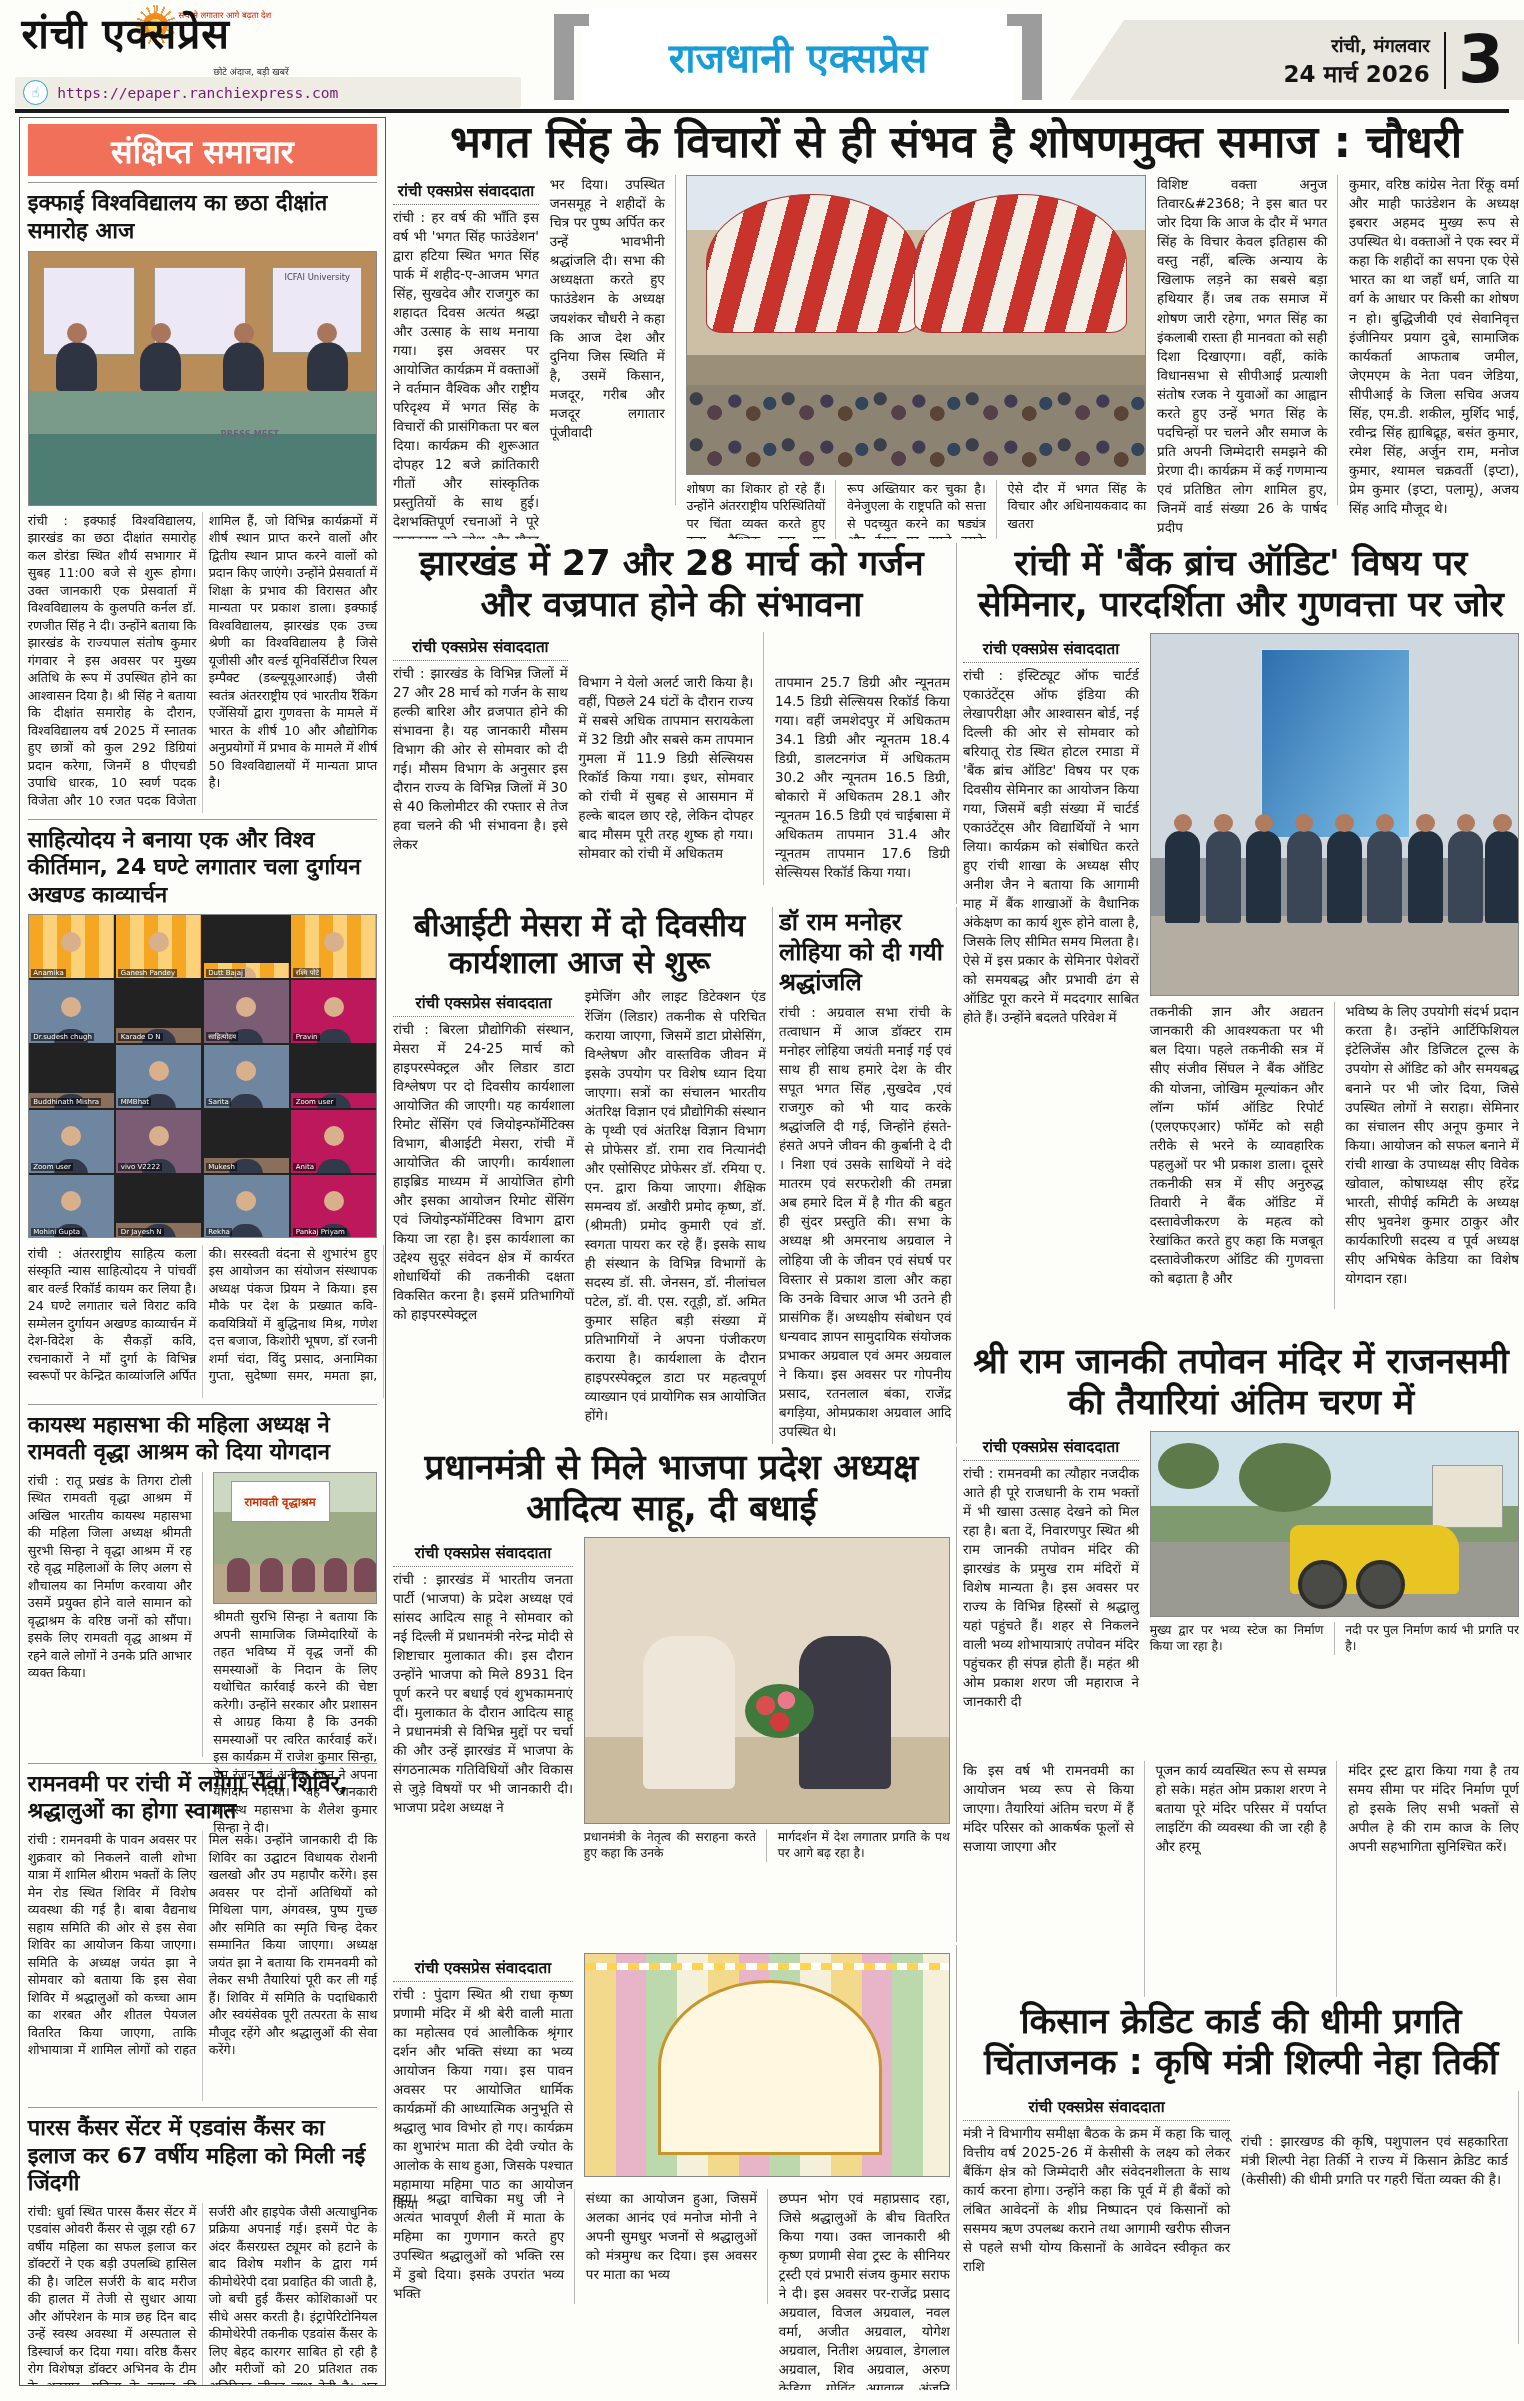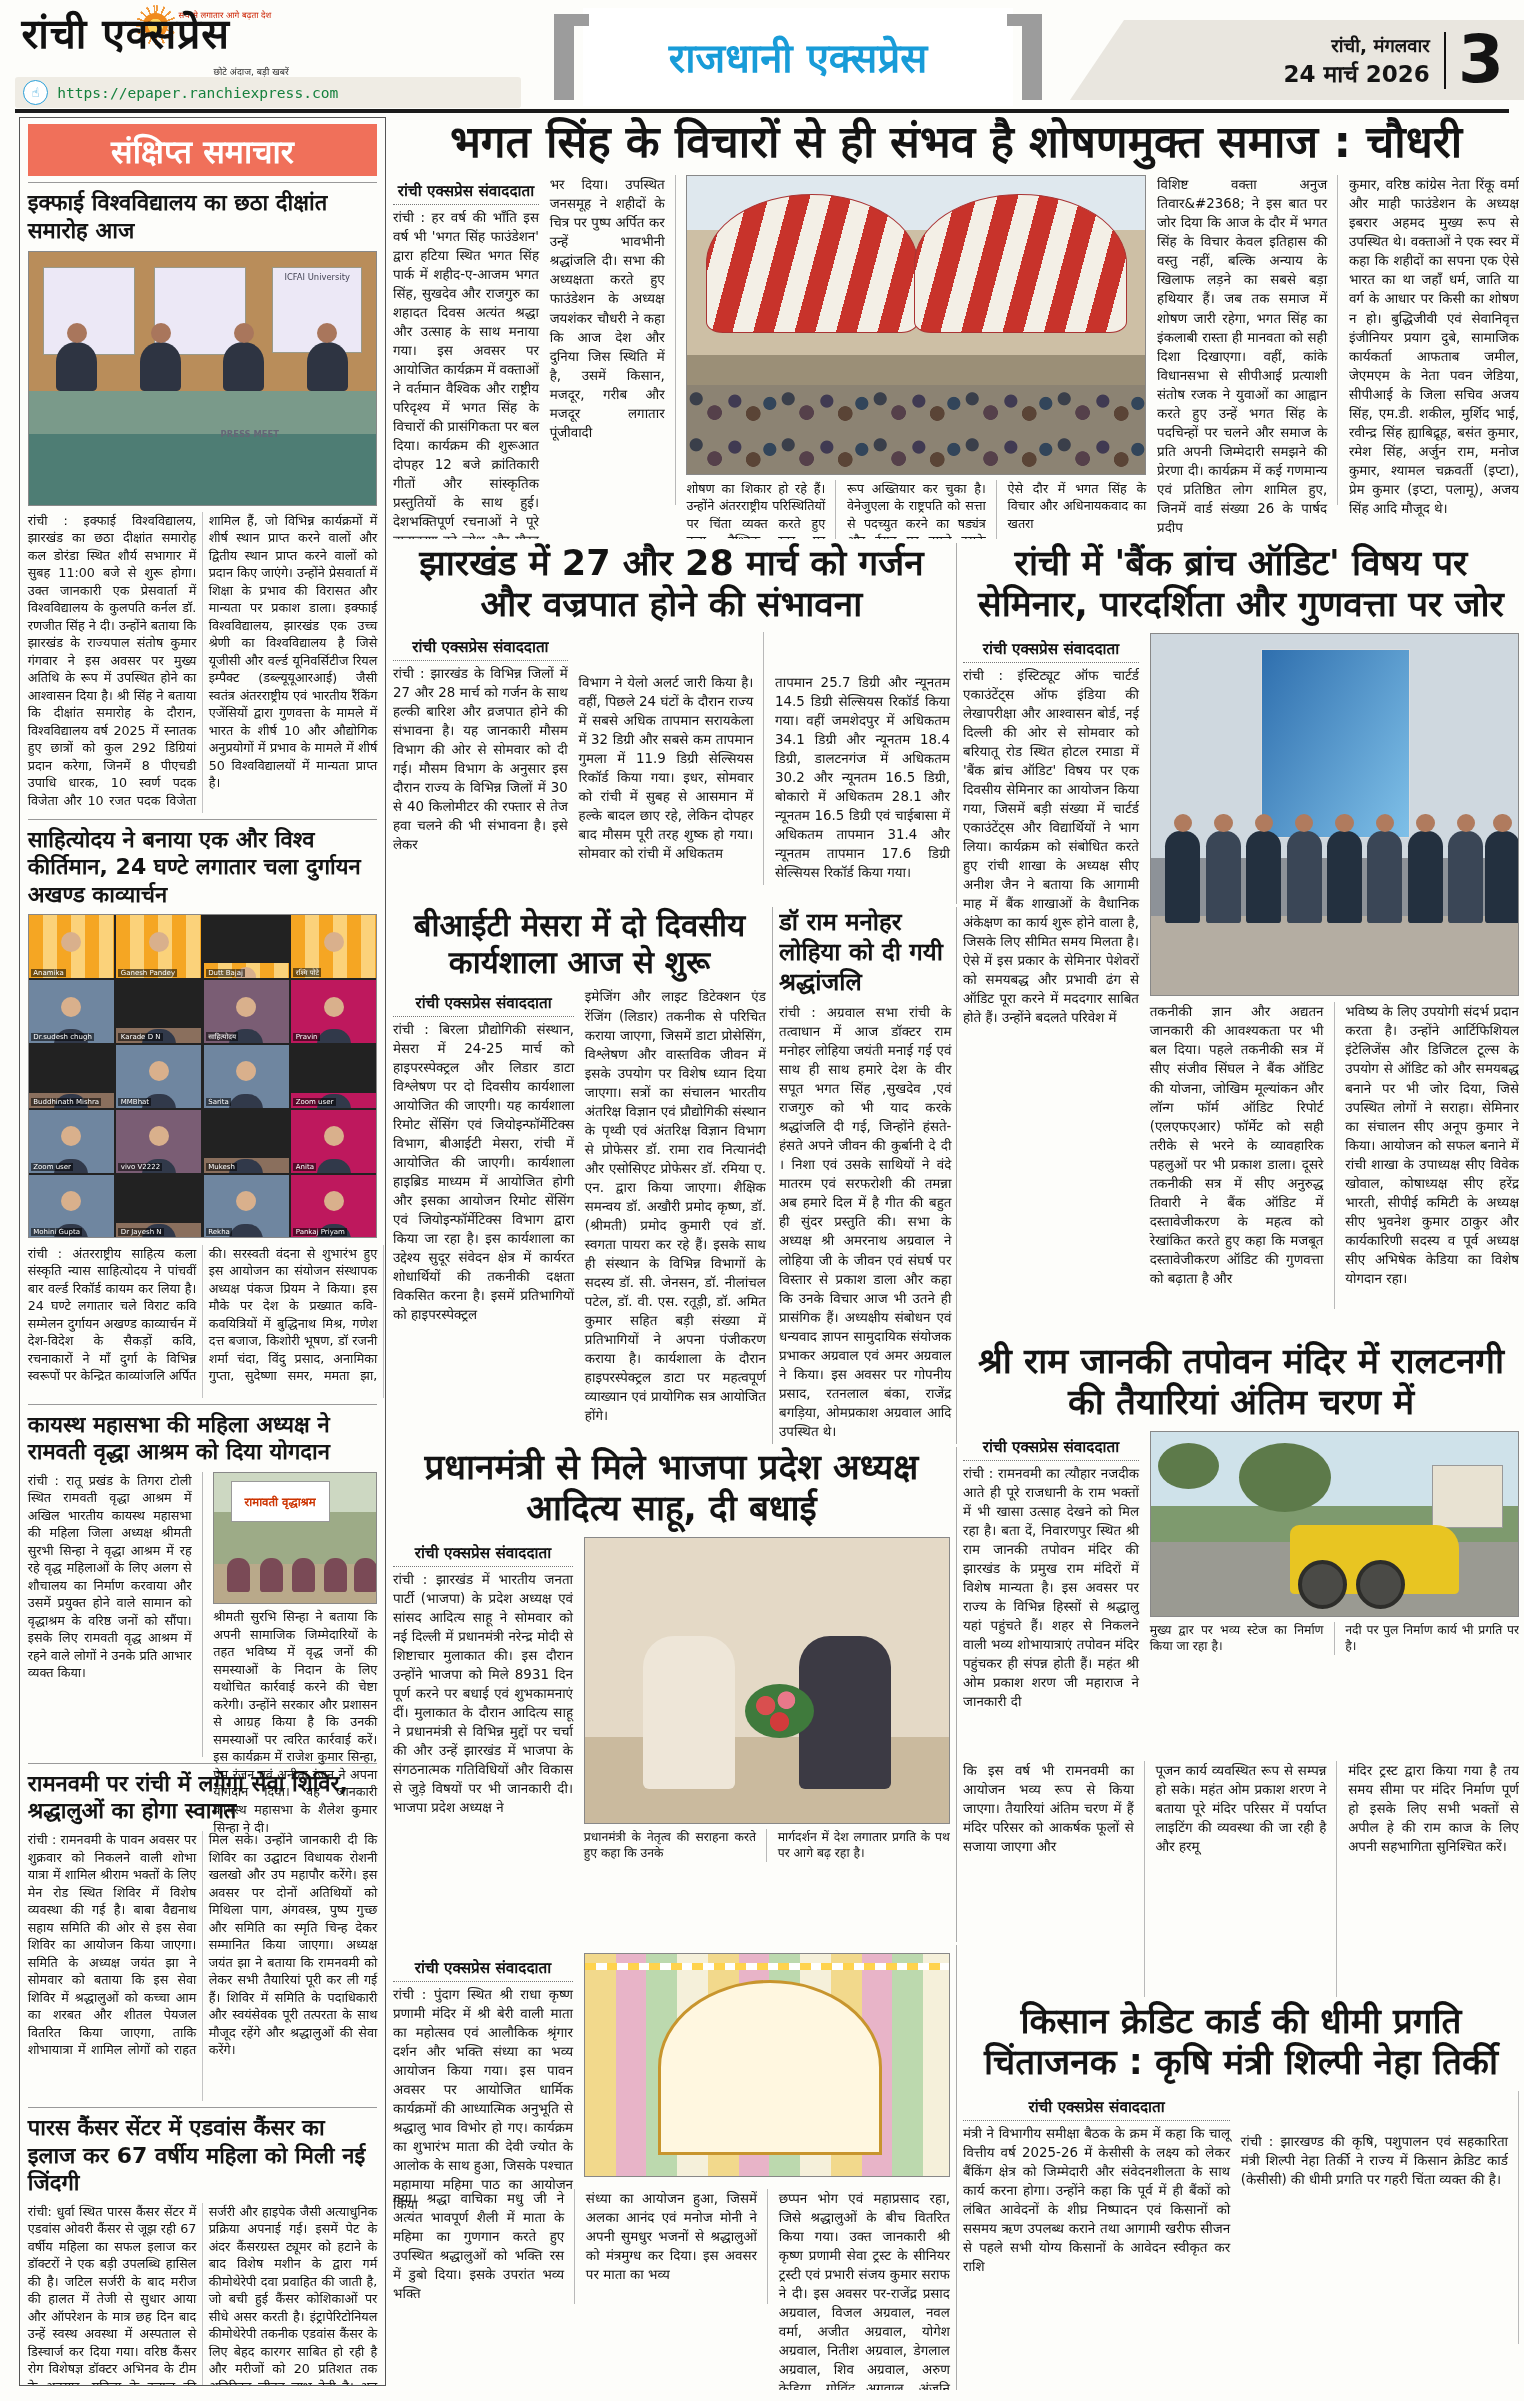--- a/index.html
+++ b/index.html
@@ -9,21 +9,21 @@
   #header{left:0;top:0;width:1208px;height:115px;}
   #masthead{left:21.5px;top:14px;width:330px;height:58px;}
   .mast-title{font-size:41px;font-weight:800;letter-spacing:0.8px;color:#111;line-height:1;position:relative;z-index:2;}
   .sun{position:absolute;left:114px;top:-9.2px;width:40px;height:40px;z-index:1;}
   .sun-core{position:absolute;left:7.7px;top:7.7px;width:24.6px;height:24.6px;border-radius:50%;background:radial-gradient(circle at 50% 55%,#ffd65e 0 40%,#f08a1d 41% 100%);}
   .sun-rays{position:absolute;inset:0;background:repeating-conic-gradient(#f08a1d 0 6deg,transparent 6deg 22deg);border-radius:50%;opacity:.85;}
   .mast-tagline-top{position:absolute;left:157px;top:-4.6px;font-size:8.4px;color:#cc2200;white-space:nowrap;}
   .mast-tagline-bottom{position:absolute;left:192px;top:51px;font-size:9.2px;color:#333;}
   #urlbar{left:15.3px;top:77px;width:506px;height:31px;background:#efece4;border-radius:3.1px;display:flex;align-items:center;gap:9.2px;padding-left:7.7px;box-sizing:border-box;}
   .click-icon{width:23px;height:23px;border-radius:50%;background:#fff;border:1.5px solid #2a9fd8;display:flex;align-items:center;justify-content:center;font-size:13px;color:#2a9fd8;}
-  #urlbar a{font-family:"DejaVu Sans Mono","Liberation Mono",monospace;font-size:14.6px;color:#15803d;text-decoration:none;}
+  #urlbar a{font-family:"DejaVu Sans Mono","Liberation Mono",monospace;font-size:14.6px;color:#701a75;text-decoration:none;}
   #edition-box{left:583px;top:7.7px;width:430px;height:98px;background:#fff;display:flex;align-items:center;justify-content:center;z-index:5;}
   .bracket{position:absolute;top:6.1px;width:20px;height:86px;background:#9c9c9c;}
   .bracket.l{left:-29px;}
   .bracket.r{right:-29px;}
   .bracket:before{content:"";position:absolute;top:0;width:35px;height:12.3px;background:#9c9c9c;}
   .bracket.l:before{left:0;}
   .bracket.r:before{right:0;}
   #edition-title{font-size:40px;font-weight:800;color:#189cd8;}
   #dateplate{left:1070px;top:20px;width:454px;height:80px;background:#e9e6df;clip-path:polygon(54px 0,100% 0,100% 100%,0 100%);display:flex;align-items:center;justify-content:flex-end;}
   .date-lines{text-align:right;padding-right:14px;border-right:2.3px solid #111;margin-right:12.3px;}
@@ -351,21 +351,21 @@
       <div class="body-t">इमेजिंग और लाइट डिटेक्शन एंड रेंजिंग (लिडार) तकनीक से परिचित कराया जाएगा, जिसमें डाटा प्रोसेसिंग, विश्लेषण और वास्तविक जीवन में इसके उपयोग पर विशेष ध्यान दिया जाएगा। सत्रों का संचालन भारतीय अंतरिक्ष विज्ञान एवं प्रौद्योगिकी संस्थान के पृथ्वी एवं अंतरिक्ष विज्ञान विभाग से प्रोफेसर डॉ. रामा राव नित्यानंदी और एसोसिएट प्रोफेसर डॉ. रमिया ए. एन. द्वारा किया जाएगा। शैक्षिक समन्वय डॉ. अखौरी प्रमोद कृष्ण, डॉ. (श्रीमती) प्रमोद कुमारी एवं डॉ. स्वगता पायरा कर रहे हैं। इसके साथ ही संस्थान के विभिन्न विभागों के सदस्य डॉ. सी. जेनसन, डॉ. नीलांचल पटेल, डॉ. वी. एस. रतूड़ी, डॉ. अमित कुमार सहित बड़ी संख्या में प्रतिभागियों ने अपना पंजीकरण कराया है। कार्यशाला के दौरान हाइपरस्पेक्ट्रल डाटा पर महत्वपूर्ण व्याख्यान एवं प्रायोगिक सत्र आयोजित होंगे।</div>
     </div>
   </div>
 
   <div class="abs box" style="left:779px;top:907px;width:178px;height:537px;border-right:0.8px solid #aaa;padding-right:4.6px;">
     <div class="hl-sm" style="font-size:24px;">डॉ राम मनोहर लोहिया को दी गयी श्रद्धांजलि</div>
     <div class="body-t" style="margin-top:6.1px;">रांची : अग्रवाल सभा रांची के तत्वाधान में आज डॉक्टर राम मनोहर लोहिया जयंती मनाई गई एवं साथ ही साथ हमारे देश के वीर सपूत भगत सिंह ,सुखदेव ,एवं राजगुरु को भी याद करके श्रद्धांजलि दी गई, जिन्होंने हंसते-हंसते अपने जीवन की कुर्बानी दे दी । निशा एवं उसके साथियों ने वंदे मातरम एवं सरफरोशी की तमन्ना अब हमारे दिल में है गीत की बहुत ही सुंदर प्रस्तुति की। सभा के अध्यक्ष श्री अमरनाथ अग्रवाल ने लोहिया जी के जीवन एवं संघर्ष पर विस्तार से प्रकाश डाला और कहा कि उनके विचार आज भी उतने ही प्रासंगिक हैं। अध्यक्षीय संबोधन एवं धन्यवाद ज्ञापन सामुदायिक संयोजक प्रभाकर अग्रवाल एवं अमर अग्रवाल ने किया। इस अवसर पर गोपनीय प्रसाद, रतनलाल बंका, राजेंद्र बगड़िया, ओमप्रकाश अग्रवाल आदि उपस्थित थे।</div>
   </div>
 
   <div class="abs box" style="left:963px;top:1341px;width:556px;height:656px;">
-    <div class="hl-lg">श्री राम जानकी तपोवन मंदिर में रालटनगी की तैयारियां अंतिम चरण में</div>
+    <div class="hl-lg">श्री राम जानकी तपोवन मंदिर में राजनसमी की तैयारियां अंतिम चरण में</div>
     <div class="colrow" style="margin-top:7.7px;height:322px;">
       <div style="flex:0 0 176px;">
         <div class="byline">रांची एक्सप्रेस संवाददाता</div>
         <div class="body-t">रांची : रामनवमी का त्यौहार नजदीक आते ही पूरे राजधानी के राम भक्तों में भी खासा उत्साह देखने को मिल रहा है। बता दें, निवारणपुर स्थित श्री राम जानकी तपोवन मंदिर की झारखंड के प्रमुख राम मंदिरों में विशेष मान्यता है। इस अवसर पर राज्य के विभिन्न हिस्सों से श्रद्धालु यहां पहुंचते हैं। शहर से निकलने वाली भव्य शोभायात्राएं तपोवन मंदिर पहुंचकर ही संपन्न होती हैं। महंत श्री ओम प्रकाश शरण जी महाराज ने जानकारी दी</div>
       </div>
       <div style="flex:1;">
         <div class="photo ph-roller">
           <span class="tree" style="left:24%;"></span>
           <span class="tree" style="left:2%;width:61px;height:46px;"></span>
           <span class="bldg"></span>

